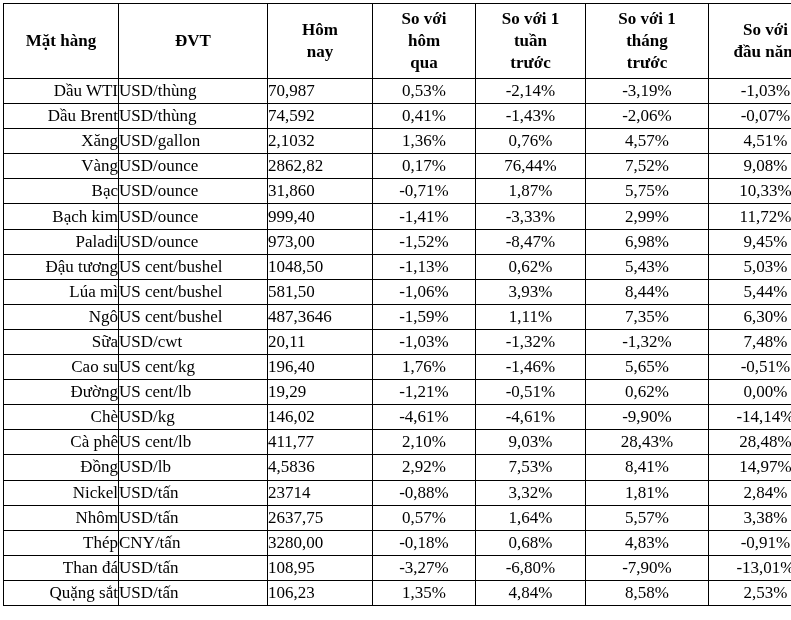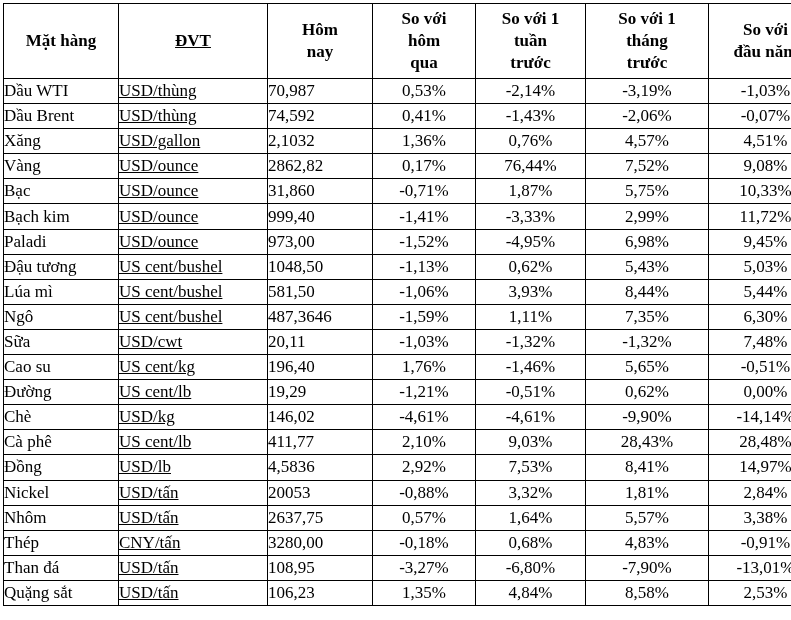--- a/index.html
+++ b/index.html
@@ -36,28 +36,28 @@
     height: 72px;
     padding: 1px 2px;
   }
   table.price-table tbody td {
     height: 24.1px;
     padding: 0;
     vertical-align: middle;
   }
   
   .c0 { width: 110px; }
-  .c1 { width: 144px; text-decoration: underline; }
+  .c1 { width: 144px; }
   .c2 { width: 100px; }
   .c3 { width: 98px;  }
   .c4 { width: 105px; }
   .c5 { width: 118px; }
   .c6 { width: 109px; }
   
-  tbody td.c0 { text-align: left; padding-left: 7px; }
+  tbody td.c0 { text-align: right; padding-left: 7px; }
   tbody td.c1 { text-align: left; padding-left: 7px; }
   tbody td.c2 { text-align: left; padding-left: 14px; }
   tbody td.c3, tbody td.c4, tbody td.c5, tbody td.c6 { text-align: center; }
 </style>
 </head>
 <body>
 
 <div class="table-wrap">
   <table class="price-table">
     <thead>
@@ -132,21 +132,21 @@
           <td class="c3">-1,41%</td>
           <td class="c4">-3,33%</td>
           <td class="c5">2,99%</td>
           <td class="c6">11,72%</td>
         </tr>
         <tr>
           <td class="c0">Paladi</td>
           <td class="c1">USD/ounce</td>
           <td class="c2">973,00</td>
           <td class="c3">-1,52%</td>
-          <td class="c4">-4,95%</td>
+          <td class="c4">-8,47%</td>
           <td class="c5">6,98%</td>
           <td class="c6">9,45%</td>
         </tr>
         <tr>
           <td class="c0">Đậu tương</td>
           <td class="c1">US cent/bushel</td>
           <td class="c2">1048,50</td>
           <td class="c3">-1,13%</td>
           <td class="c4">0,62%</td>
           <td class="c5">5,43%</td>
@@ -220,21 +220,21 @@
           <td class="c1">USD/lb</td>
           <td class="c2">4,5836</td>
           <td class="c3">2,92%</td>
           <td class="c4">7,53%</td>
           <td class="c5">8,41%</td>
           <td class="c6">14,97%</td>
         </tr>
         <tr>
           <td class="c0">Nickel</td>
           <td class="c1">USD/tấn</td>
-          <td class="c2">20053</td>
+          <td class="c2">23714</td>
           <td class="c3">-0,88%</td>
           <td class="c4">3,32%</td>
           <td class="c5">1,81%</td>
           <td class="c6">2,84%</td>
         </tr>
         <tr>
           <td class="c0">Nhôm</td>
           <td class="c1">USD/tấn</td>
           <td class="c2">2637,75</td>
           <td class="c3">0,57%</td>

